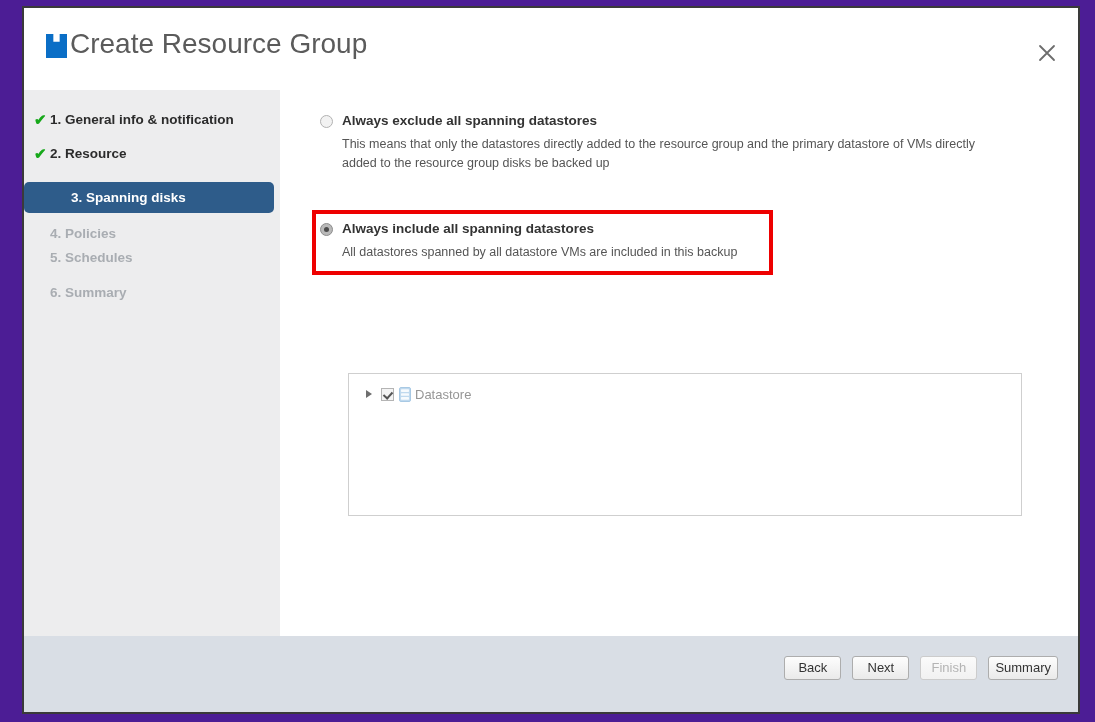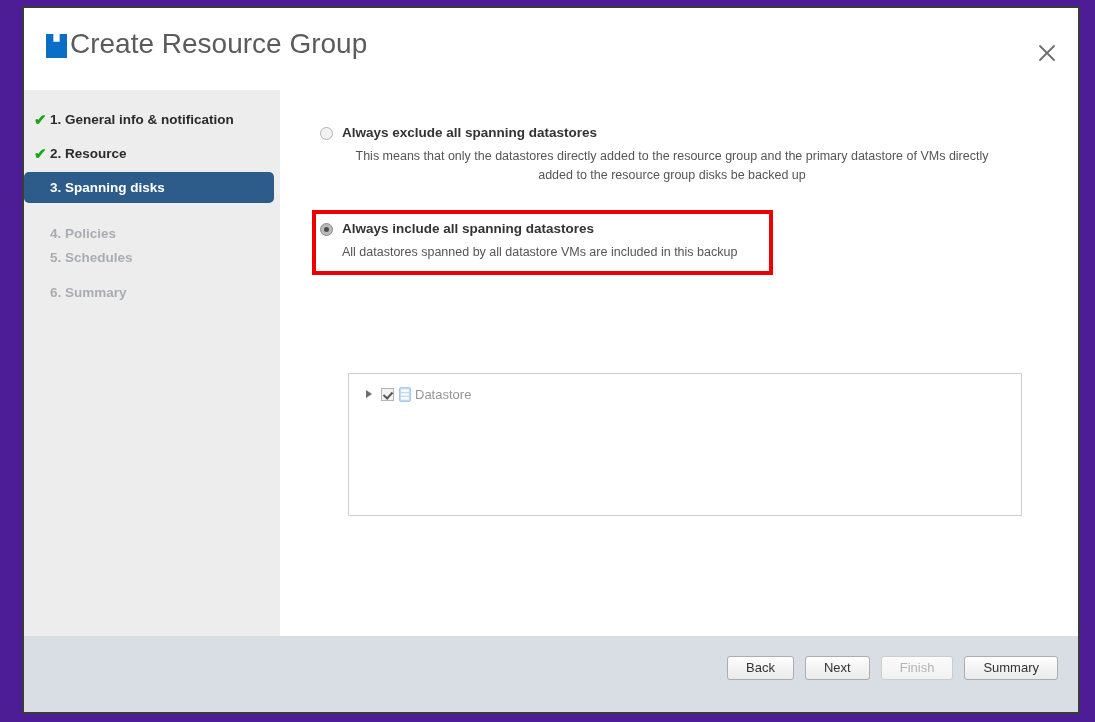--- a/index.html
+++ b/index.html
@@ -265,21 +265,21 @@
   .btn-row {
     position: absolute;
     right: 20px;
     top: 20px;
     display: flex;
     gap: 11px;
   }
   .btn {
     min-width: 57px;
     height: 24px;
-    padding: 0 18px;
+    padding: 0 6px;
     font-size: 13px;
     color: #333333;
     background: linear-gradient(#fdfdfd, #eaeaea);
     border: 1px solid #adadad;
     border-radius: 3px;
     cursor: pointer;
     font-family: "Liberation Sans", sans-serif;
     line-height: 22px;
     text-align: center;
     box-sizing: border-box;
@@ -311,41 +311,41 @@
 
     <div class="sidebar">
       <div class="side-item done" style="top:14px;">
         <span class="check">✔</span>
         <span class="label">1. General info &amp; notification</span>
       </div>
       <div class="side-item done" style="top:48px;">
         <span class="check">✔</span>
         <span class="label">2. Resource</span>
       </div>
-      <div class="side-item active" style="top:82px;">
+      <div class="side-item active" style="top:92px;padding-left:21px;">
         <span class="check"></span>
         <span class="label">3. Spanning disks</span>
       </div>
       <div class="side-item pending" style="top:128px;text-align:center;">
         <span class="check"></span>
         <span class="label">4. Policies</span>
       </div>
       <div class="side-item pending" style="top:152px;">
         <span class="check"></span>
         <span class="label">5. Schedules</span>
       </div>
       <div class="side-item pending" style="top:187px;">
         <span class="check"></span>
         <span class="label">6. Summary</span>
       </div>
     </div>
 
     <div class="content">
 
-      <div class="option-block" style="top:35px;text-align:center;">
+      <div class="option-block" style="top:23px;">
         <div class="opt-head">
           <span class="radio"></span>
           <span class="opt-title">Always exclude all spanning datastores</span>
         </div>
         <div class="opt-desc">This means that only the datastores directly added to the resource group and the primary datastore of VMs directly added to the resource group disks be backed up</div>
       </div>
 
       <div class="redbox"></div>
 
       <div class="option-block" style="top:131px;">

